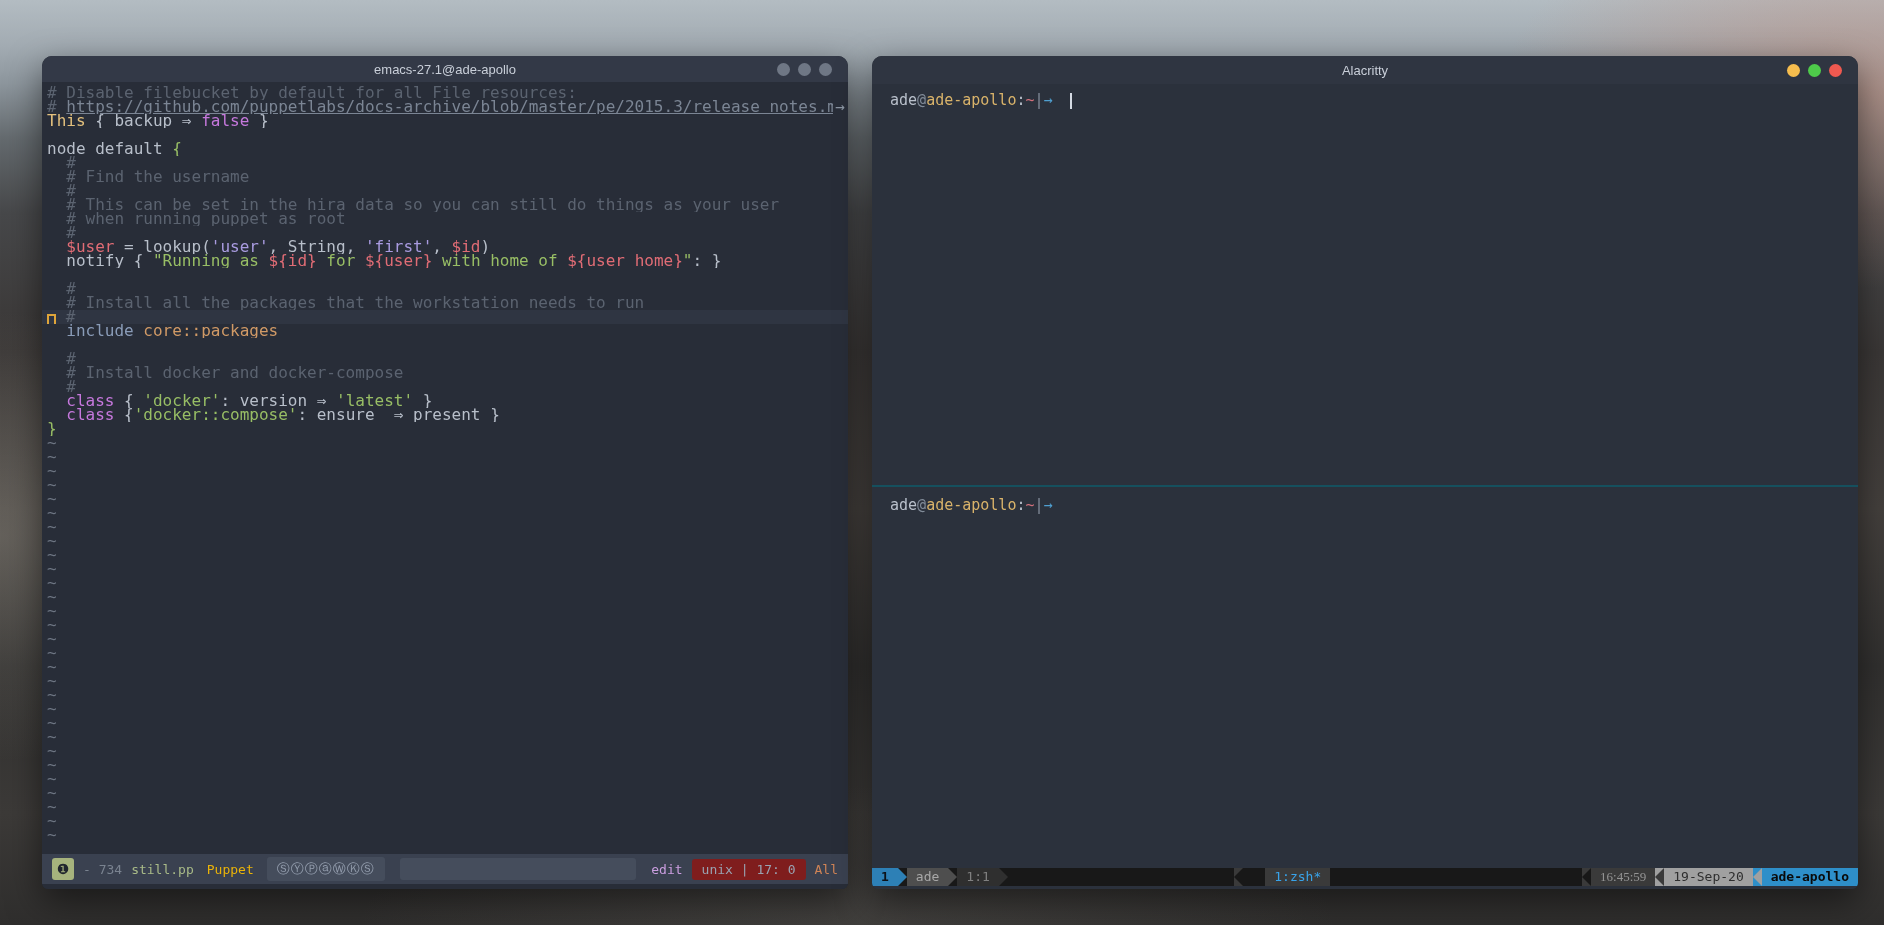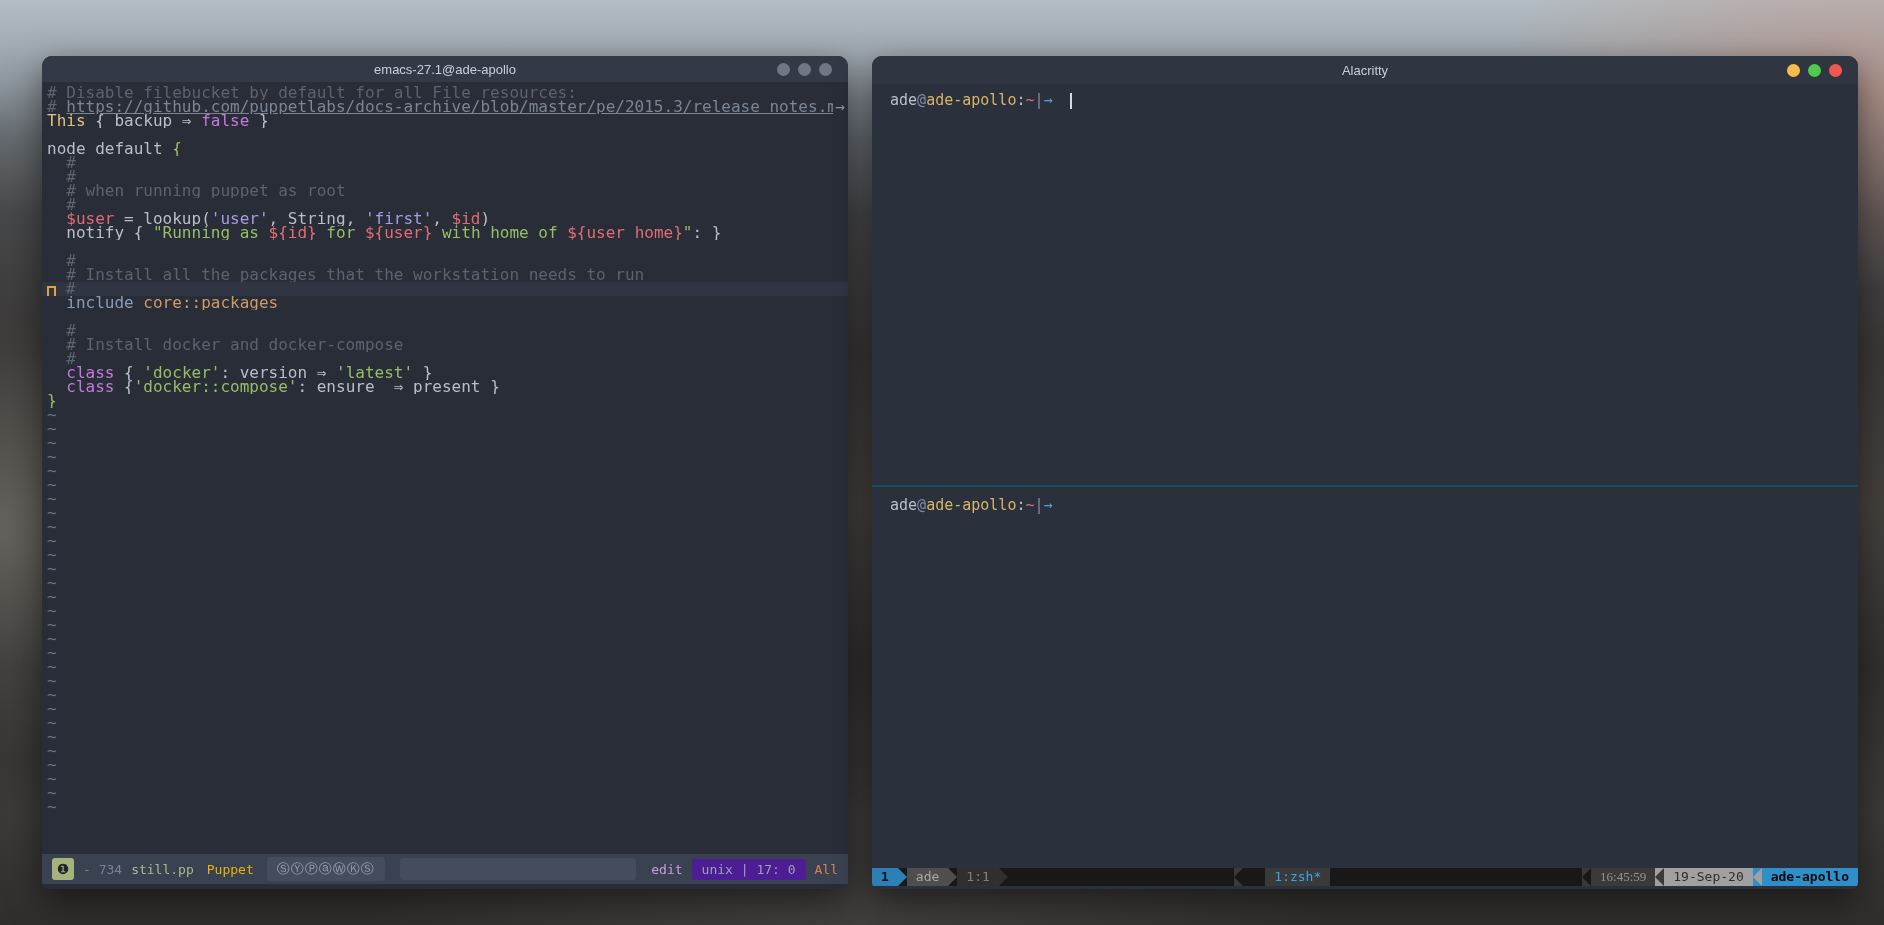--- a/index.html
+++ b/index.html
@@ -28,21 +28,21 @@
   .s-l{color:#a99be0}.s-r{color:#e06c75}.s-o{color:#d19a66}.s-k{color:#8a9cb8}
   .tilde{color:#6d7582;}
   .trunc{position:absolute;right:0;top:0;color:#8b95a3;background:#282d38;padding:0 3px 0 2px;}
   .cursor-box{display:inline-block;width:9px;height:12px;box-sizing:border-box;border:2px solid #dfa53a;vertical-align:text-bottom;}
   .modeline{height:30px;background:#3a4150;display:flex;align-items:center;padding:0 10px;gap:9px;font-size:13px;}
   .ws-badge{width:22px;height:22px;border-radius:3px;background:#a6b37d;color:#20252d;display:flex;align-items:center;justify-content:center;font-size:14px;}
   .ml-dim{color:#7a8390}.ml-file{color:#a9bb88}.ml-major{color:#eab308;margin:0 4px;}
   .ml-box{background:#454d5c;color:#949eae;border-radius:3px;padding:3px 10px;letter-spacing:1px;}
   .ml-fill{flex:1;height:16px;margin:0 6px;}
   .ml-edit{color:#cb9ee0}.ml-all{color:#d08456}
-  .ml-enc{background:#4c1d95;color:#99a3b2;border-radius:3px;padding:3px 10px;}
+  .ml-enc{background:#7f1d1d;color:#99a3b2;border-radius:3px;padding:3px 10px;}
   .ml-strip{height:5px;background:#282d38;}
   
   .alacritty{left:872px;width:986px;background:#2b313c;}
   .alacritty .titlebar{height:28px;background:#2f3541;display:flex;align-items:center;justify-content:center;position:relative;}
   .term{height:784px;position:relative;font-size:15px;line-height:20px;}
   .pane{position:absolute;left:12px;right:0;}
   .pane-top{top:0;height:401px;}
   .pane-bot{top:403px;bottom:0;}
   .divider{position:absolute;top:401px;left:0;right:0;height:2px;background:#15505e;}
   .prompt-line{white-space:pre;padding:6px 0 0 6px;}
@@ -69,21 +69,23 @@
           <span class="tb-dot" style="background: rgb(111, 119, 133);"></span>
         </div>
     </div>
     <div class="code" id="emacs-code">
         <div class="cl"><span class="s-c"># Disable filebucket by default for all File resources:</span></div>
         <div class="cl"><span class="s-c"># </span><span class="s-u">https://github.com/puppetlabs/docs-archive/blob/master/pe/2015.3/release_notes.markdown#filebucket</span><span class="trunc">→</span></div>
         <div class="cl"><span class="s-y">This</span><span class="s-f"> { backup ⇒ </span><span class="s-v">false</span><span class="s-f"> }</span></div>
         <div class="cl"></div>
         <div class="cl"><span class="s-f">node default </span><span class="s-g">{</span></div>
         <div class="cl"><span class="s-c">  #</span></div>
+        <div class="cl"><span class="s-c">  # Find the username</span></div>
         <div class="cl"><span class="s-c">  #</span></div>
+        <div class="cl"><span class="s-c">  # This can be set in the hira data so you can still do things as your user</span></div>
         <div class="cl"><span class="s-c">  # when running puppet as root</span></div>
         <div class="cl"><span class="s-c">  #</span></div>
         <div class="cl"><span class="s-f">  </span><span class="s-r">$user</span><span class="s-f"> = lookup(</span><span class="s-l">'user'</span><span class="s-f">, String, </span><span class="s-l">'first'</span><span class="s-f">, </span><span class="s-r">$id</span><span class="s-f">)</span></div>
         <div class="cl"><span class="s-f">  notify { </span><span class="s-g">"Running as </span><span class="s-r">${id}</span><span class="s-g"> for </span><span class="s-r">${user}</span><span class="s-g"> with home of </span><span class="s-r">${user_home}</span><span class="s-g">"</span><span class="s-f">: }</span></div>
         <div class="cl"></div>
         <div class="cl"><span class="s-c">  #</span></div>
         <div class="cl"><span class="s-c">  # Install all the packages that the workstation needs to run</span></div>
         <div class="cl hl"><span class="cursor-box"></span><span class="s-c"> #</span></div>
         <div class="cl"><span class="s-f">  </span><span class="s-k">include</span><span class="s-f"> </span><span class="s-o">core::packages</span></div>
         <div class="cl"></div>

